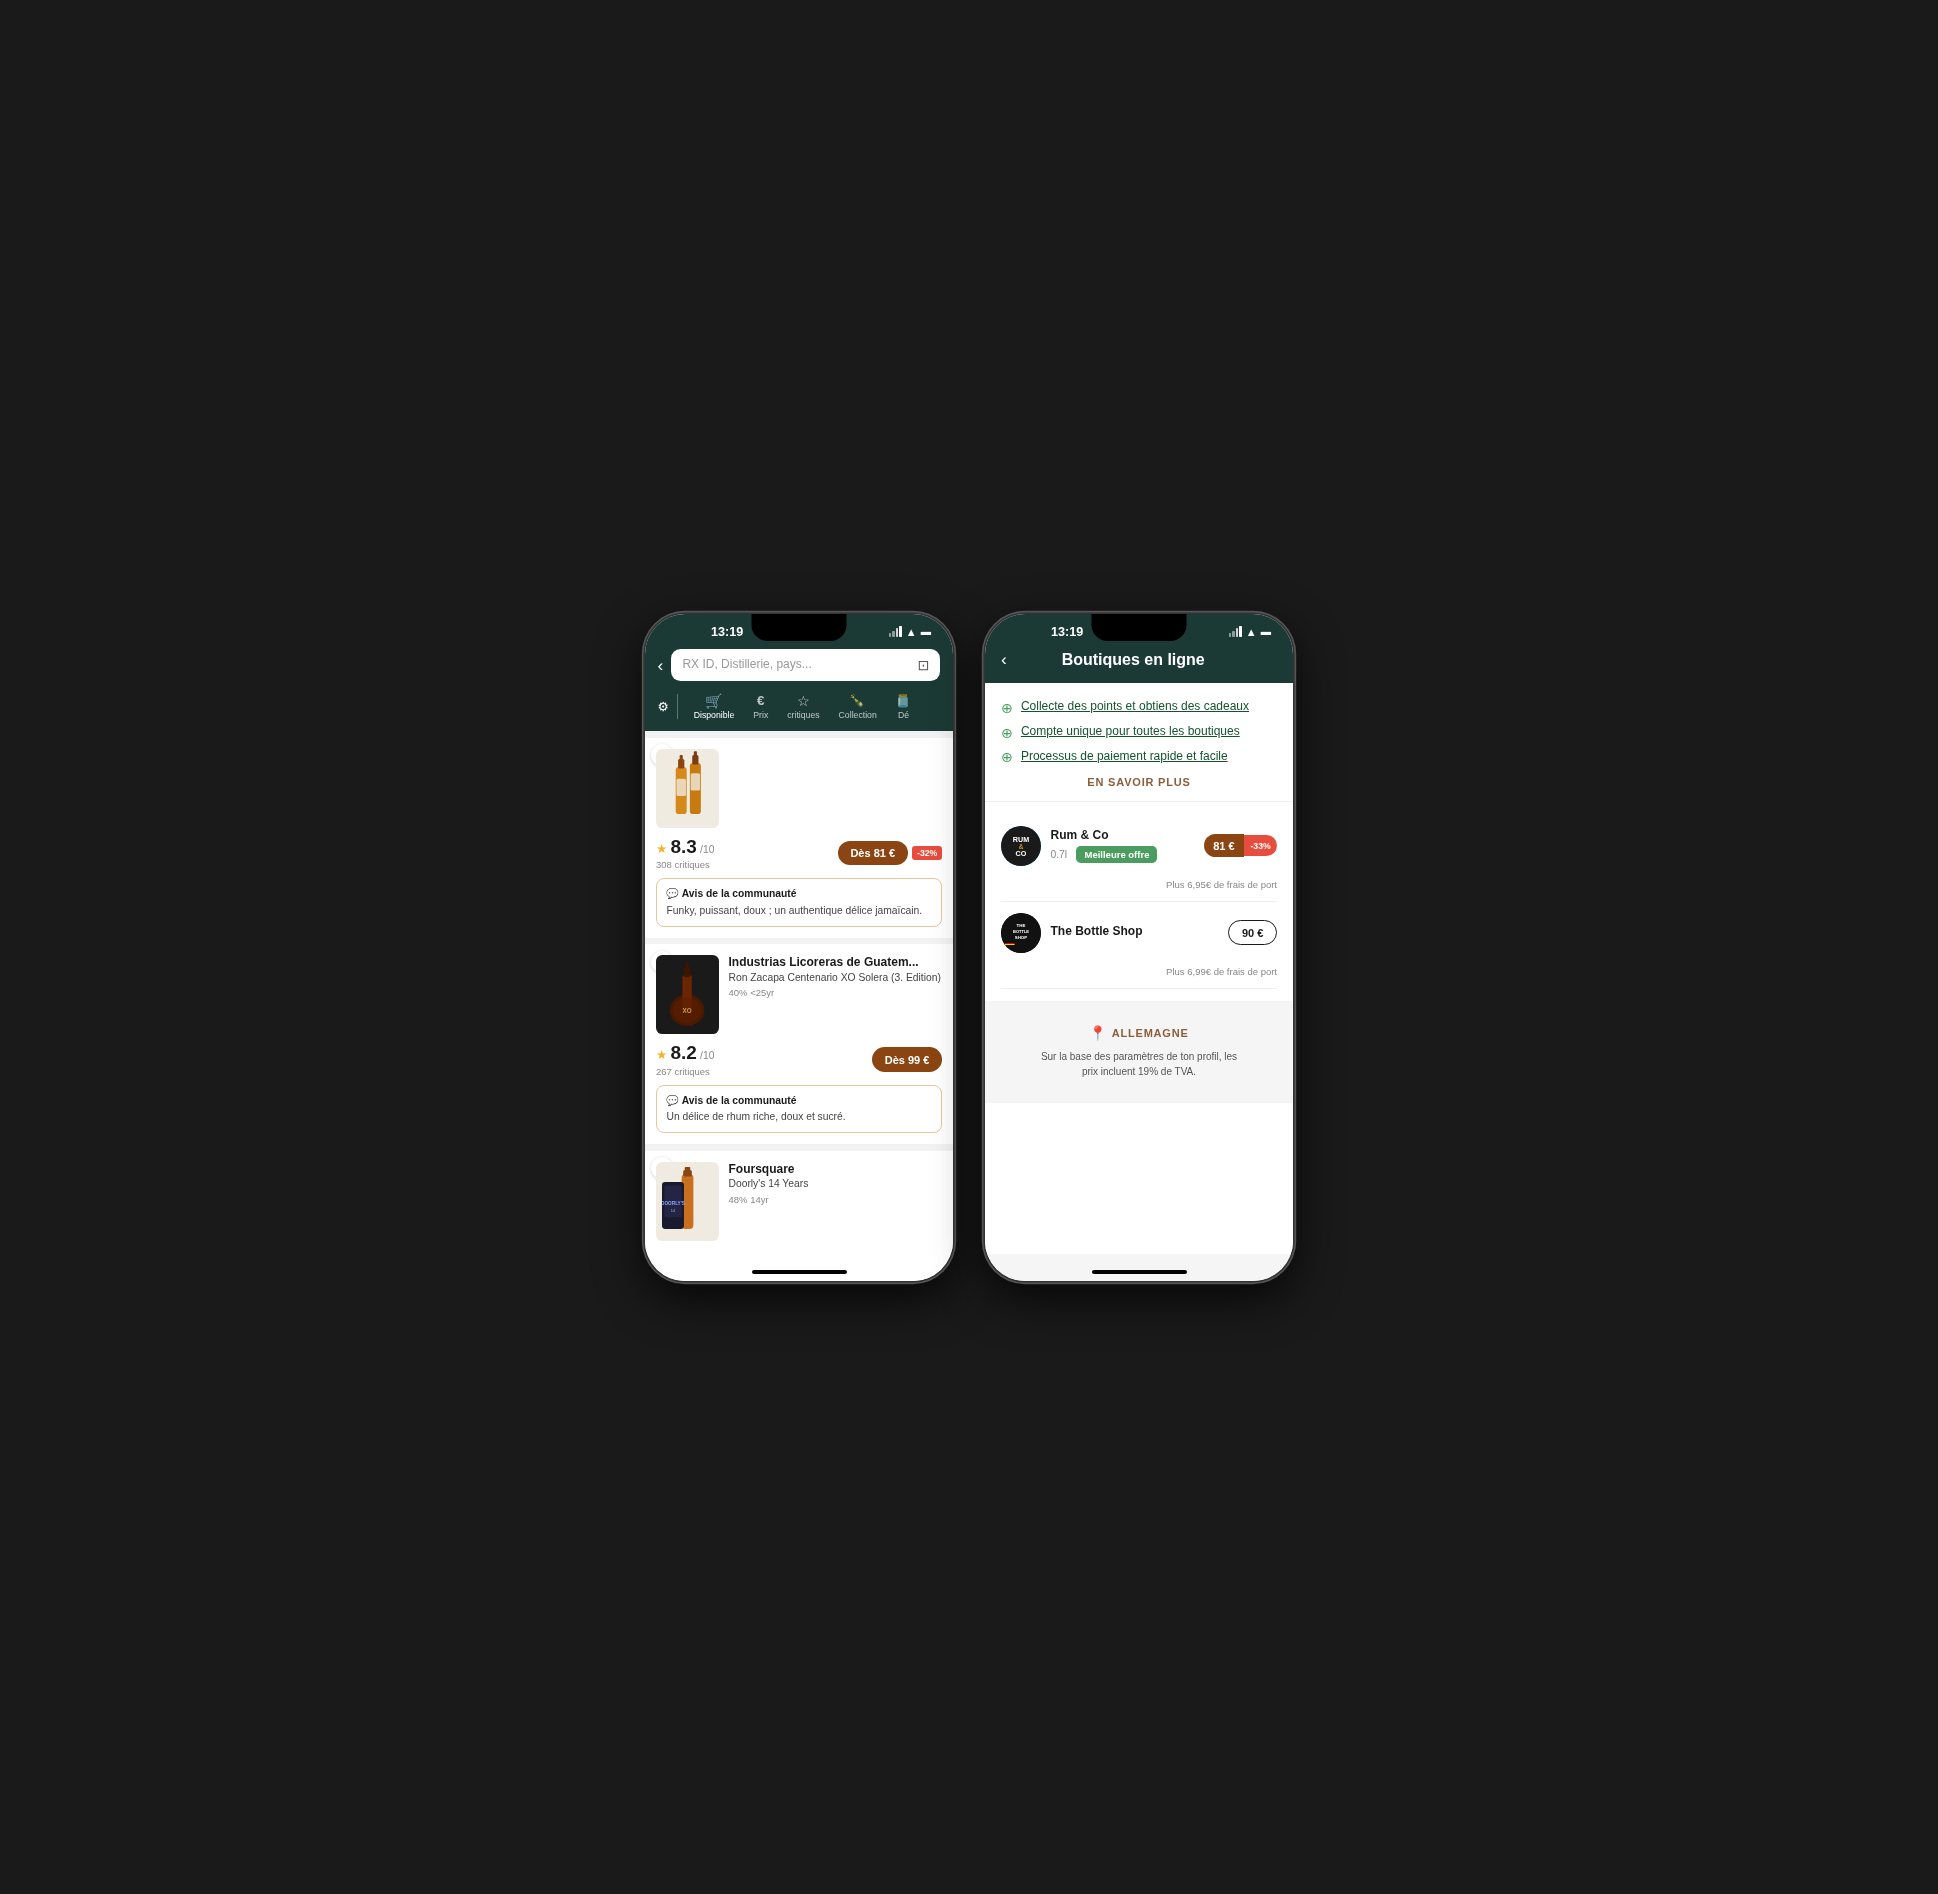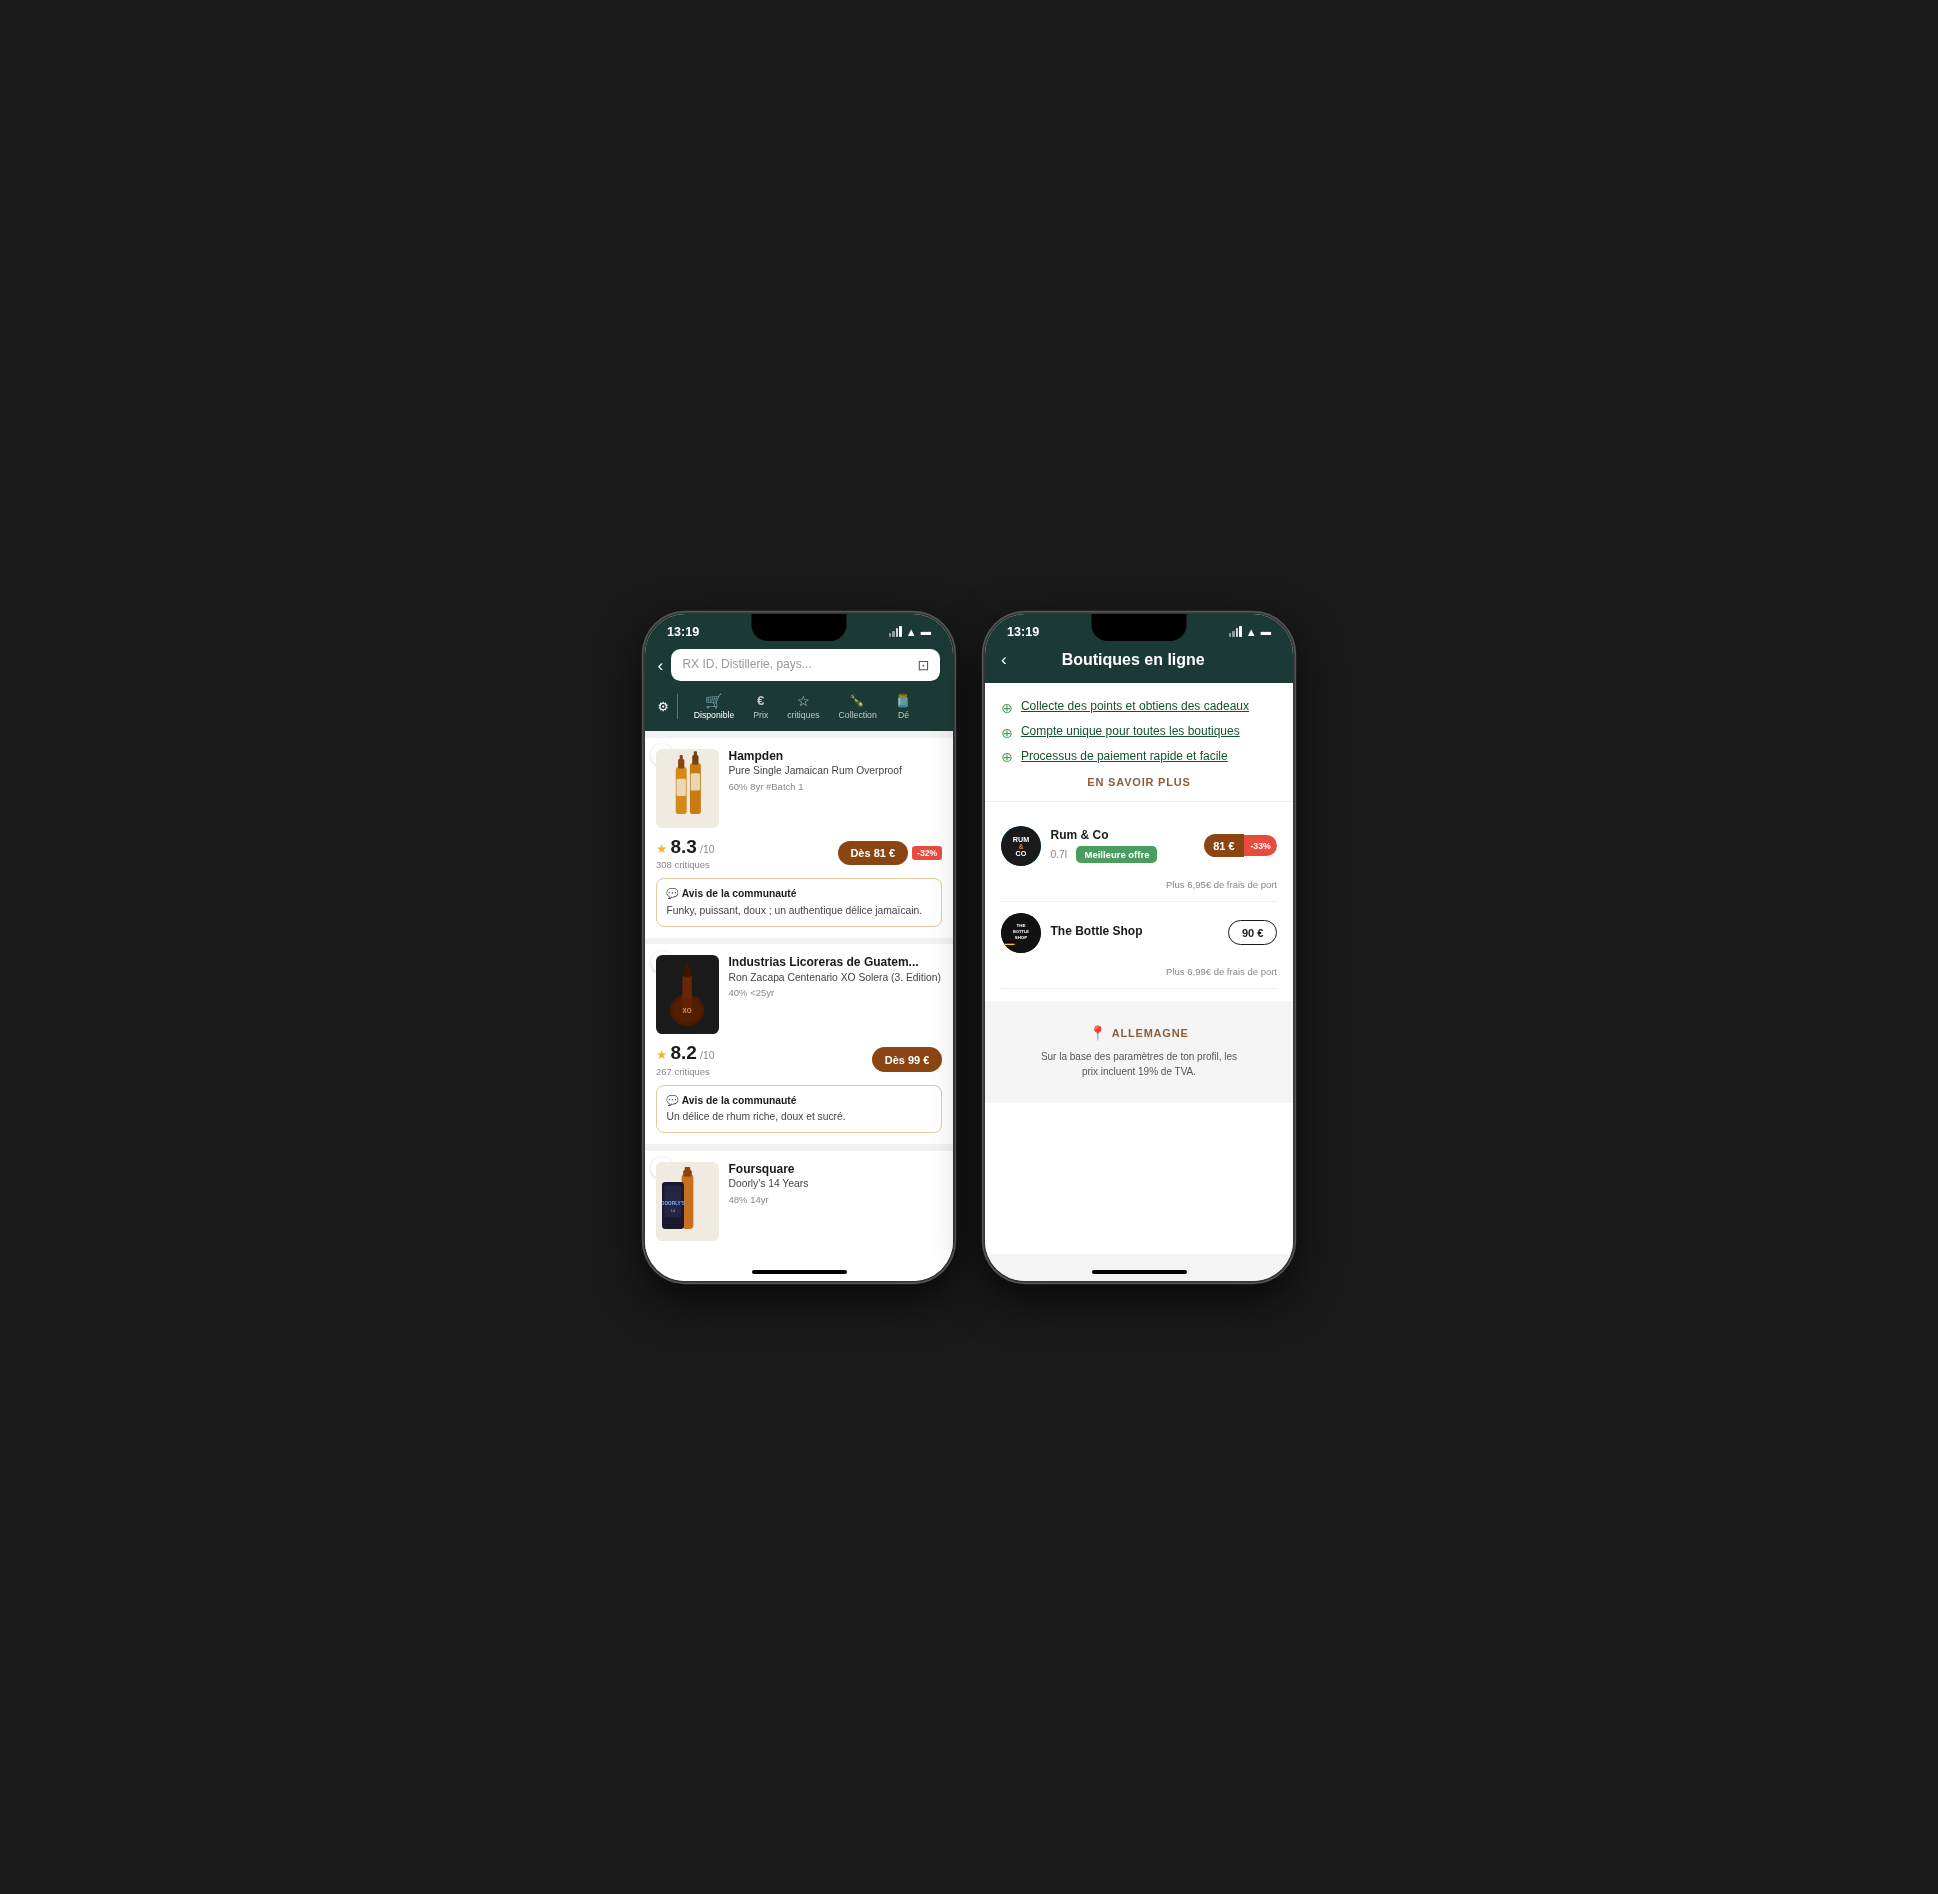--- a/index.html
+++ b/index.html
@@ -36,21 +36,21 @@
       font-size: 12px;
       font-weight: 600;
       flex-shrink: 0;
     }
 
     .status-bar-dark {
       color: #fff;
       background: #1c3a35;
     }
 
-    .status-bar-left { font-weight: 700; font-size: 12.6px; }
+    .status-bar-left { font-weight: 700; font-size: 12.6px; margin-left: 44px; }
     .status-icons {
       display: flex;
       align-items: center;
       gap: 4px;
     }
 
     
     .notch {
       width: 95px;
       height: 27px;
@@ -587,25 +587,20 @@
               <rect x="20" y="20" width="14" height="60" rx="4" fill="#d4891a"></rect>
               <rect x="23" y="10" width="8" height="12" rx="2" fill="#8B4513"></rect>
               <rect x="25" y="5" width="4" height="7" rx="1" fill="#8B4513"></rect>
               <rect x="38" y="15" width="14" height="65" rx="4" fill="#c77a10"></rect>
               <rect x="41" y="5" width="8" height="12" rx="2" fill="#7a3d10"></rect>
               <rect x="43" y="0" width="4" height="7" rx="1" fill="#7a3d10"></rect>
               <rect x="21" y="35" width="12" height="22" rx="2" fill="#f0ebe0" opacity="0.8"></rect>
               <rect x="39" y="28" width="12" height="22" rx="2" fill="#f0ebe0" opacity="0.8"></rect>
             </svg>
           </div>
-        </div>
-        <div class="rum-info">
-          <div class="rum-brand">Hampden</div>
-          <div class="rum-name">Pure Single Jamaican Rum Overproof</div>
-          <div class="rum-specs">60%  8yr  #Batch 1</div>
         </div>
       </div>
       <div class="rum-bottom">
         <div class="rating-section">
           <div class="stars-rating">
             <span class="star-icon">★</span>
             <span class="rating-score">8.3</span>
             <span class="rating-max">/10</span>
           </div>
           <span class="rating-count">308 critiques</span>

